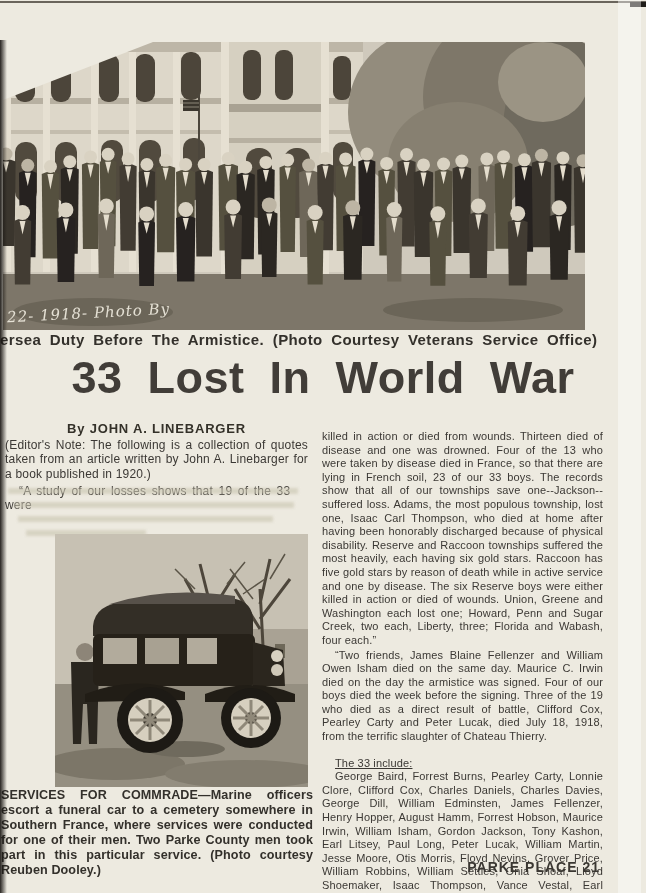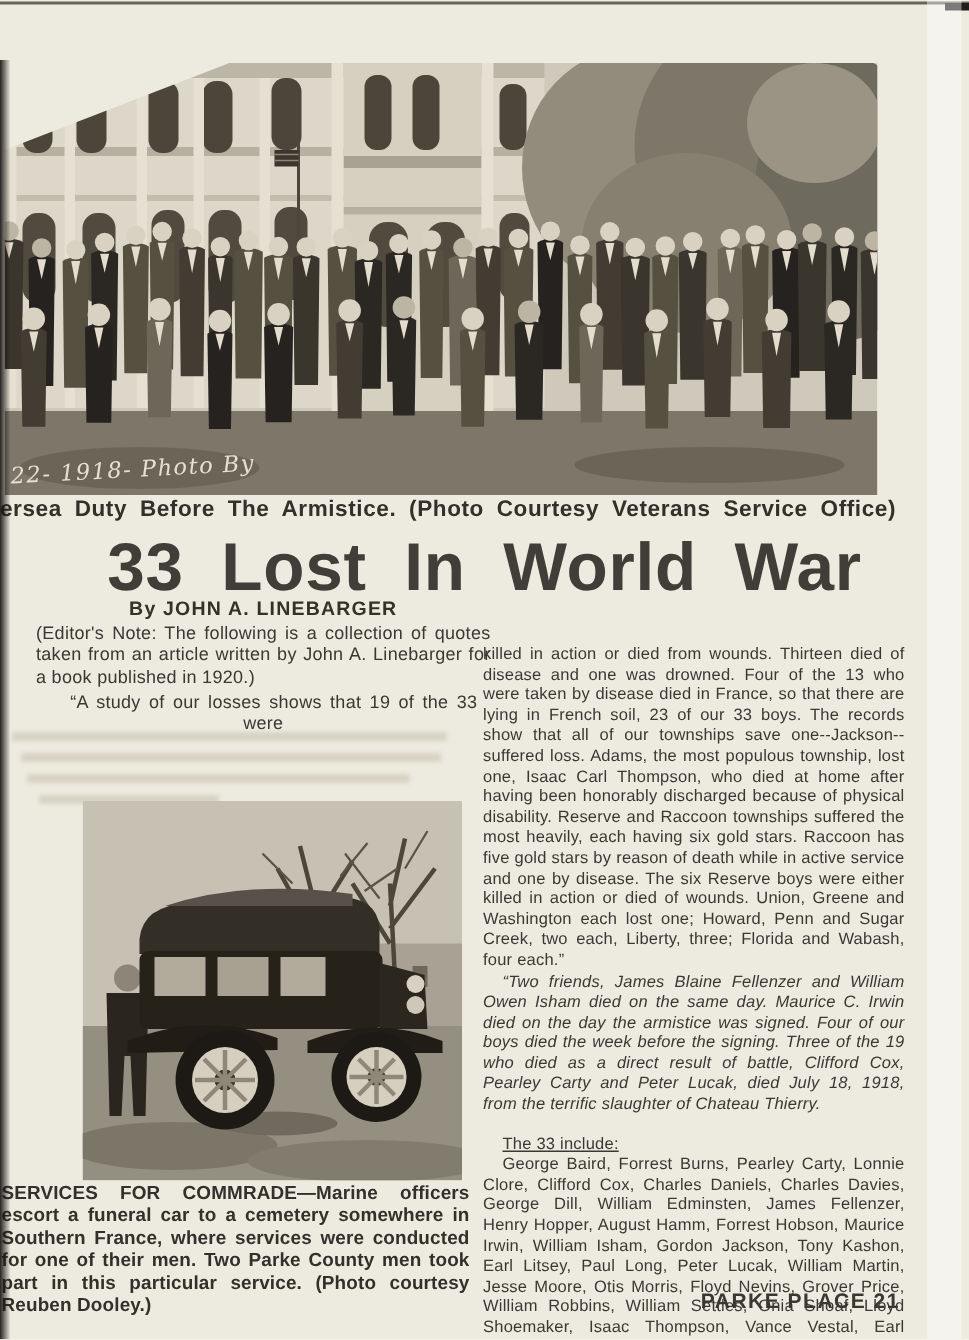--- a/index.html
+++ b/index.html
@@ -35,41 +35,41 @@
     letter-spacing:.4px;word-spacing:4px;
   }
   .headline{
     position:absolute;left:0;top:352px;width:646px;
     text-align:center;
     font-size:45px;font-weight:bold;color:#413d38;
     letter-spacing:.5px;word-spacing:12px;
   }
 
   
-  .col-left{position:absolute;left:5px;top:398px;width:303px;margin-left:19px;}
+  .col-left{position:absolute;left:5px;top:421px;width:303px;}
   .byline{text-align:center;font-weight:bold;font-size:13px;letter-spacing:.8px;color:#343129;}
   .editors-note{margin-top:2px;font-size:12px;line-height:14.3px;text-align:justify;letter-spacing:.2px;}
-  .left-intro{margin-top:3px;font-size:12px;line-height:14.3px;text-indent:14px;letter-spacing:.2px;word-spacing:2px;text-align:center;}
+  .left-intro{margin-top:3px;font-size:12px;line-height:14.3px;text-indent:14px;letter-spacing:.2px;word-spacing:2px;}
 
   .bleed{position:absolute;left:8px;top:488px;width:298px;}
   .bleed div{height:6px;margin-bottom:8px;background:#ccc7b4;filter:blur(1.4px);opacity:.65;}
   .bleed .b1{width:290px;} .bleed .b2{width:280px;margin-left:6px;} .bleed .b3{width:255px;margin-left:10px;} .bleed .b4{width:120px;margin-left:18px;}
 
   
   .photo-mid{position:absolute;left:55px;top:534px;width:253px;height:253px;overflow:hidden;}
   .caption-mid{
     position:absolute;left:1px;top:788px;width:312px;
     font-size:12.6px;line-height:15px;font-weight:bold;color:#33302b;
     text-align:justify;letter-spacing:.1px;
   }
 
   
   .col-right{position:absolute;left:322px;top:430px;width:281px;}
   .col-right p{margin:0;font-size:11px;line-height:13.6px;text-align:justify;letter-spacing:.15px;}
-  .para2{text-indent:13px;margin-top:1px !important;font-style:italic;}
+  .para2{text-indent:13px;margin-top:1px !important;}
   .include-heading{margin-top:13px !important;text-indent:13px;text-align:left !important;text-decoration:underline;}
   .names{text-indent:13px;}
 
   .footer{
     position:absolute;right:46px;top:859px;
     font-size:14px;font-weight:bold;letter-spacing:1px;color:#3a3732;
   }
 </style>
 </head>
 <body>

